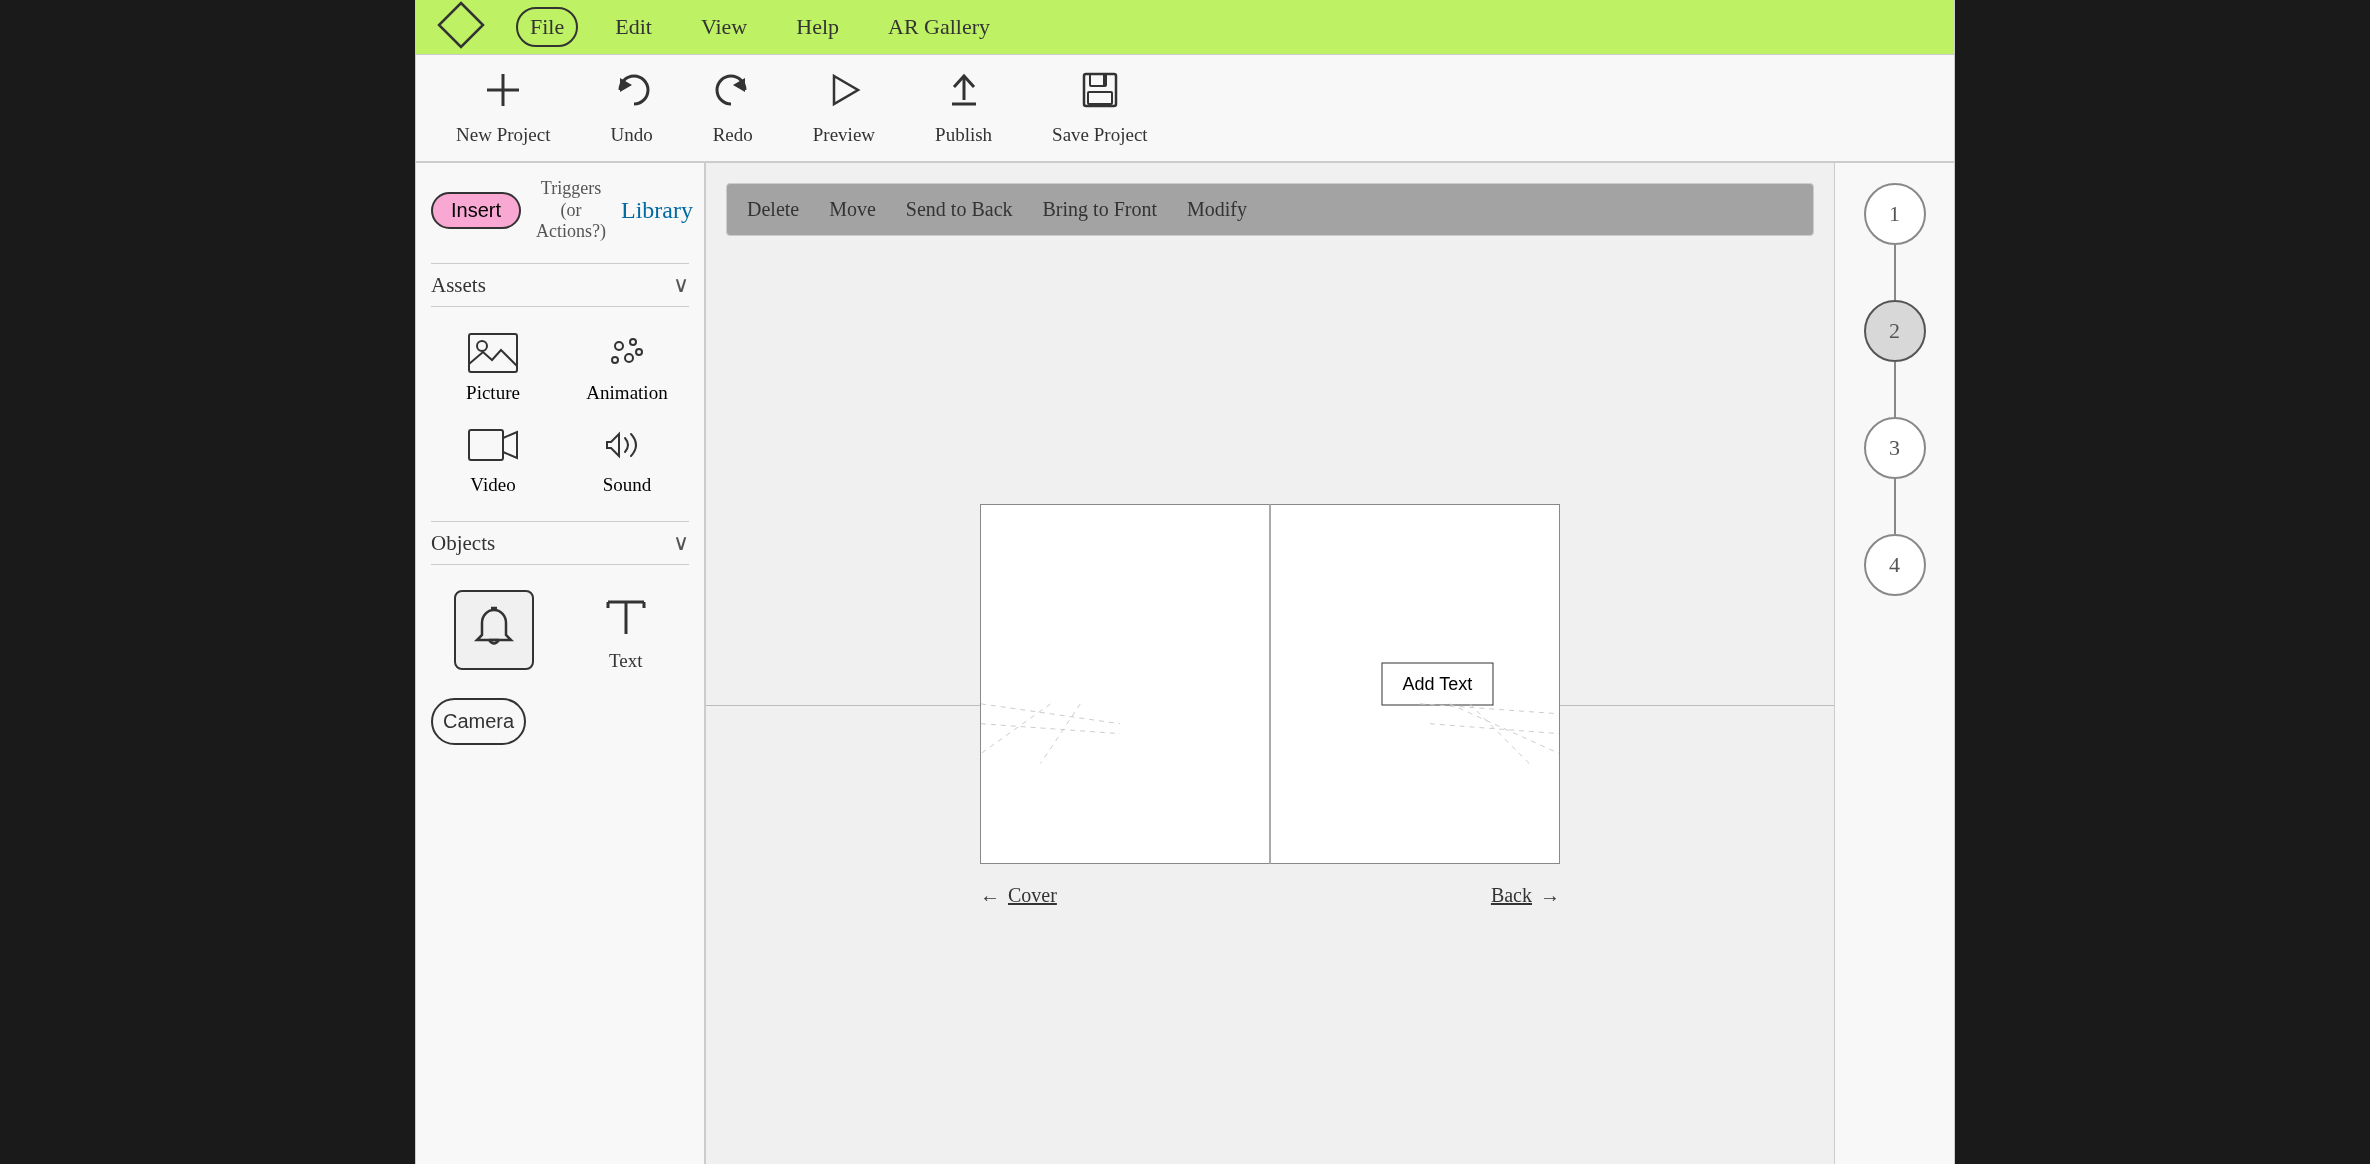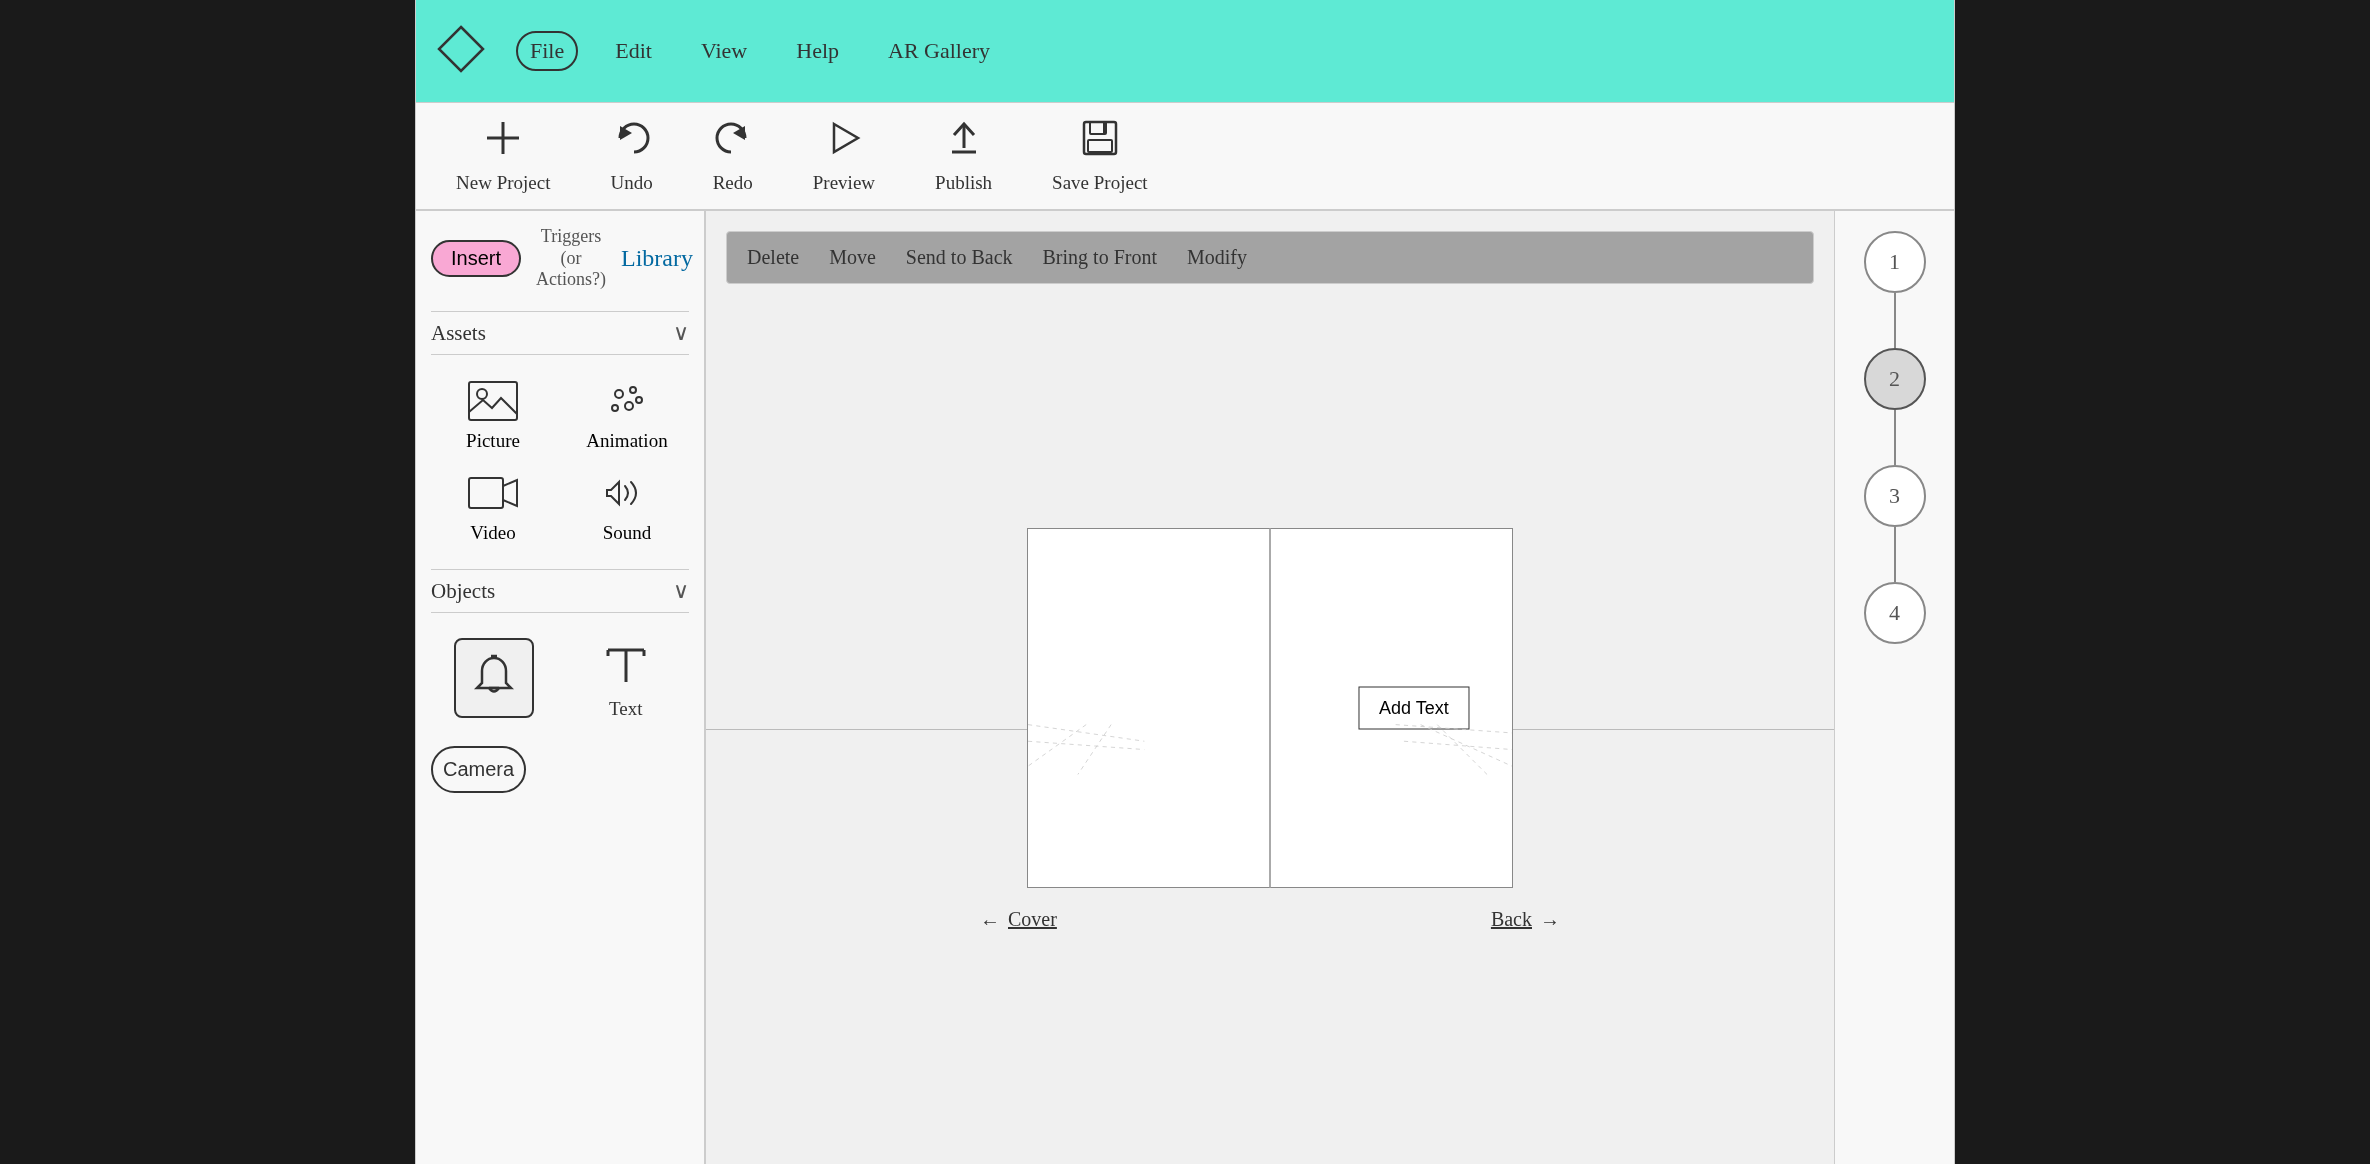--- a/index.html
+++ b/index.html
@@ -19,24 +19,24 @@
       display: flex;
       flex-direction: column;
       border-left: 1px solid #ccc;
       border-right: 1px solid #ccc;
     }
 
     
     .menu-bar {
       display: flex;
       align-items: center;
-      padding: 24px 20px;
+      padding: 0 20px;
       gap: 30px;
       border-bottom: 1px solid #ccc;
-      background: #5eead4;
+      background: #bef264;
     }
 
     .menu-items {
       display: flex;
       align-items: center;
       gap: 25px;
     }
 
     .menu-item {
       font-size: 22px;
@@ -270,21 +270,21 @@
       flex-direction: column;
       align-items: center;
     }
 
     .book-pages {
       display: flex;
       position: relative;
     }
 
     .book-page {
-      width: 243px;
+      width: 290px;
       height: 360px;
       background: white;
       border: 1.5px solid #888;
       position: relative;
     }
 
     .book-page.left {
       border-right: 1px solid #aaa;
     }
 

